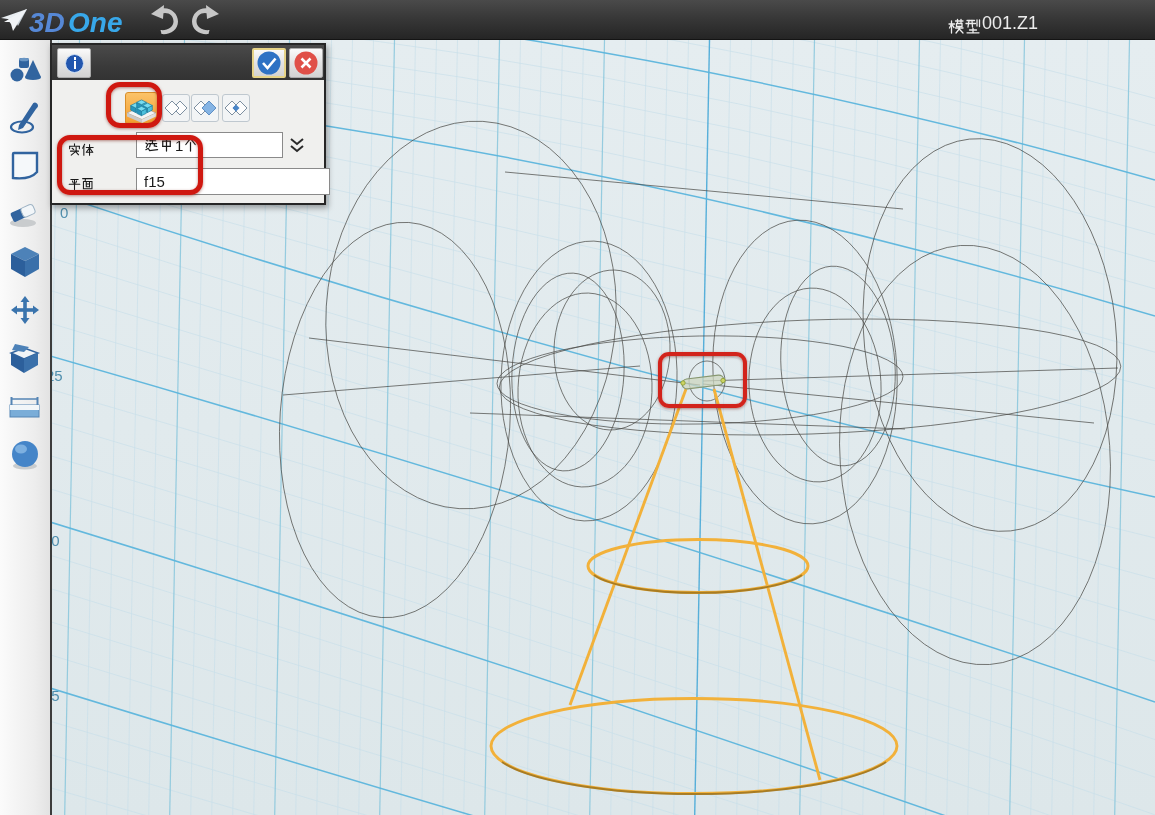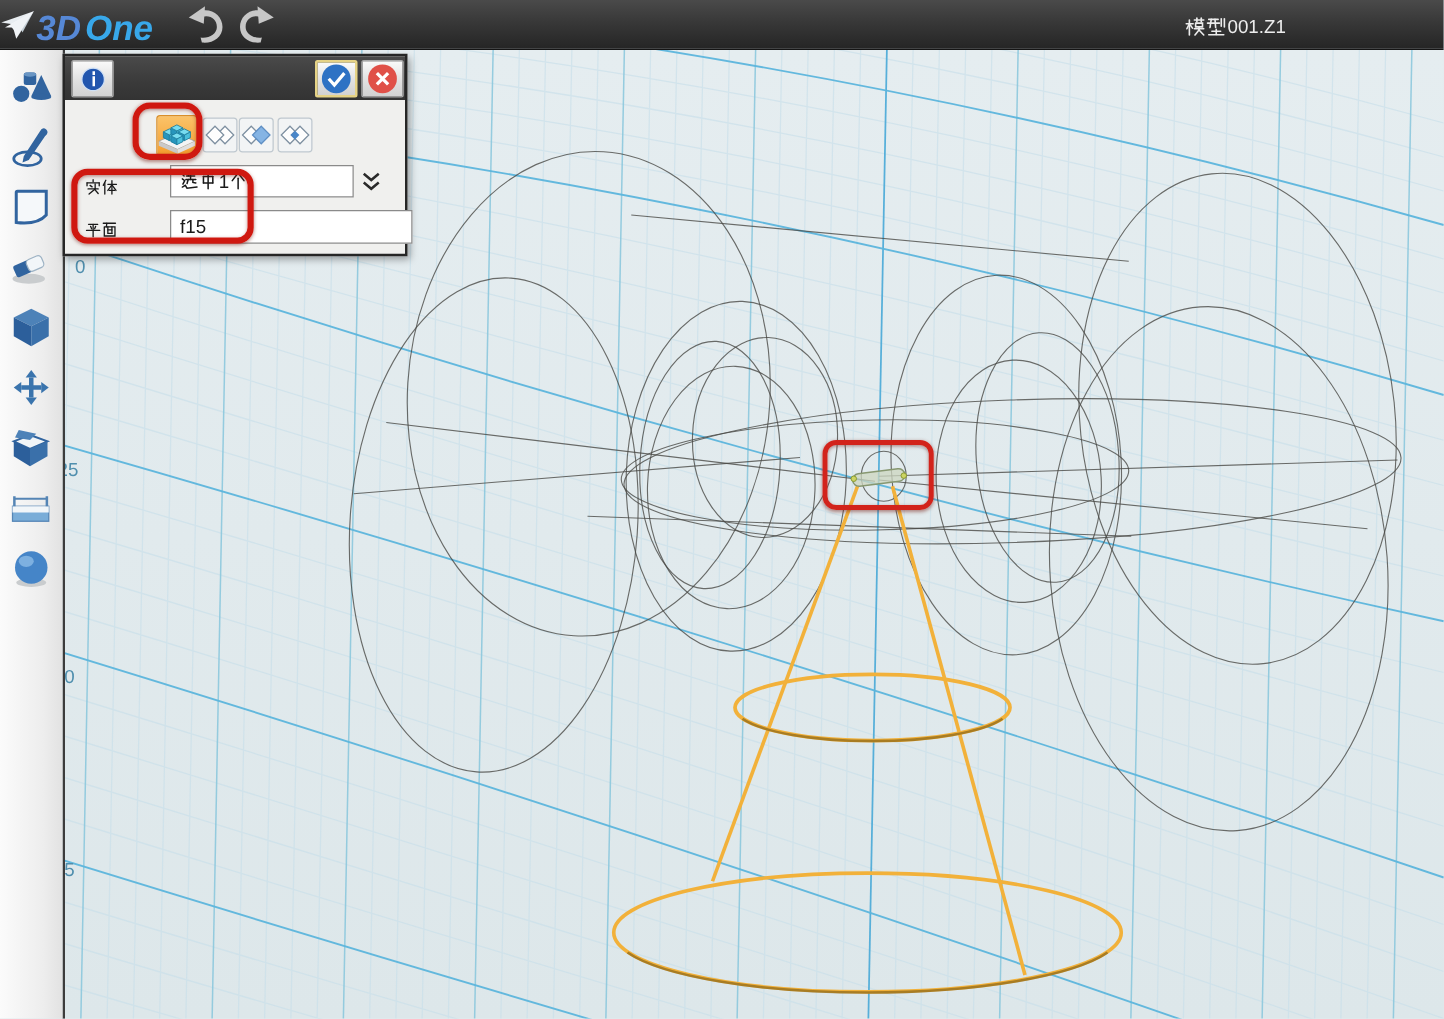--- a/index.html
+++ b/index.html
@@ -109,21 +109,21 @@
   <svg width="100" height="40" viewBox="0 0 100 40" style="position:absolute;left:148px;top:0">
     <g fill="#c7c7c7">
       <polygon points="3,14 16,5 15,19"></polygon>
       <path d="M13 8.5 C22 6.5 30 13 30 21.5 C30 30 22 35 13.5 34 L12.5 30 C19 31 25.5 27 25.5 21.5 C25.5 15 20 11.5 13.5 13.5 Z"></path>
     </g>
     <g fill="#c7c7c7" transform="translate(41,0) scale(-1,1) translate(-33,0)">
       <polygon points="3,14 16,5 15,19"></polygon>
       <path d="M13 8.5 C22 6.5 30 13 30 21.5 C30 30 22 35 13.5 34 L12.5 30 C19 31 25.5 27 25.5 21.5 C25.5 15 20 11.5 13.5 13.5 Z"></path>
     </g>
   </svg>
-  <div style="position:absolute;left:948px;top:13px;color:#ececec;font-size:15px;display:flex;align-items:flex-start;gap:1px">
+  <div style="position:absolute;left:948px;top:13px;color:#ececec;font-size:18px;display:flex;align-items:flex-end;gap:1px">
     <svg width="16" height="16" viewBox="0 0 16 16" style="vertical-align:middle;position:relative;top:0px" fill="none" stroke="#ececec" stroke-width="1.3" stroke-linecap="round">
         <path d="M3.5 3 L3.5 15"></path>
         <path d="M1 6 L6.5 6"></path>
         <path d="M3.5 6 L1.5 10"></path>
         <path d="M3.5 6 L6 9.5"></path>
         <path d="M7.5 3 L15 3"></path>
         <path d="M9.5 1.5 L9.5 4.5"></path>
         <path d="M13 1.5 L13 4.5"></path>
         <path d="M8.5 5.5 L14 5.5 L14 8.5 L8.5 8.5 L8.5 5.5"></path>
         <path d="M7.5 10 L15 10"></path>

